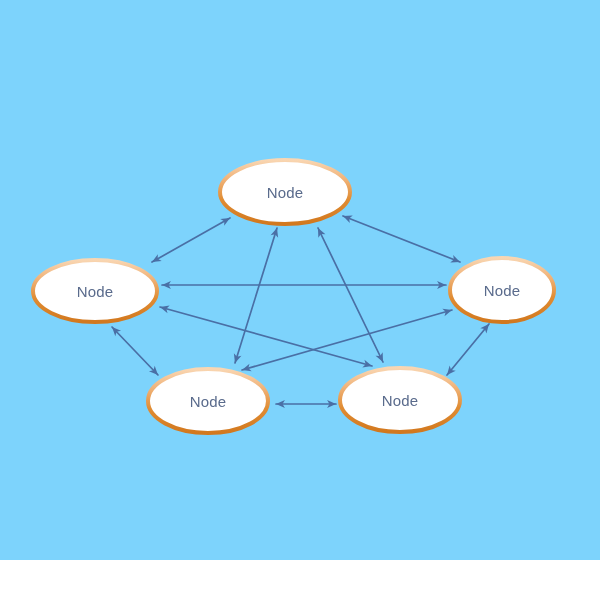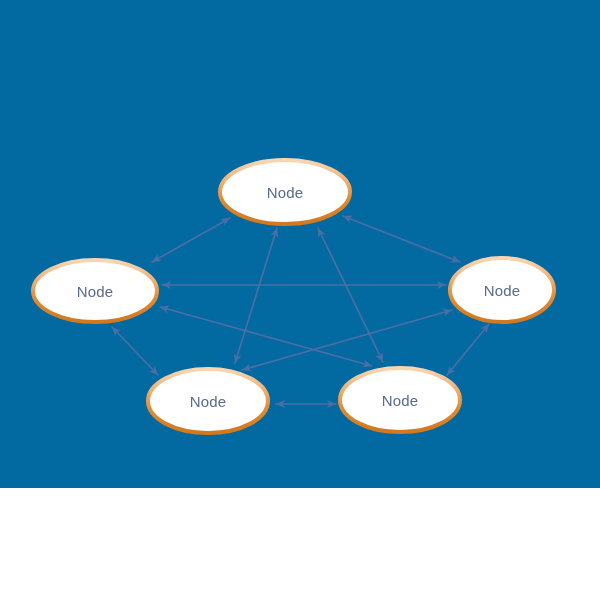--- a/index.html
+++ b/index.html
@@ -40,21 +40,21 @@
   }
   .edge-line {
     stroke-width: 1.7;
     fill: none;
     stroke-linecap: round;
   }
 </style>
 </head>
 <body style="background: rgb(255, 255, 255);">
 
-<div id="diagram-canvas" style="width: 600px; height: 488px; background: #0369a1;">
+<div id="diagram-canvas" style="width: 600px; height: 560px; background: #7dd3fc;">
   <svg id="diagram-svg" viewBox="0 0 600 600" xmlns="http://www.w3.org/2000/svg" style="width: 600px; height: 600px;">
 
     <defs>
       <linearGradient id="ringGrad" x1="0" y1="0" x2="0" y2="1">
         <stop offset="0%" stop-color="#f9d6b2"></stop>
         <stop offset="30%" stop-color="#f0b379"></stop>
         <stop offset="62%" stop-color="#e08c33"></stop>
         <stop offset="100%" stop-color="#d2781e"></stop>
       </linearGradient>
       <marker id="arrowStart" viewBox="0 0 12 12" refX="10" refY="6" markerWidth="7" markerHeight="7" orient="auto-start-reverse" markerUnits="strokeWidth">

